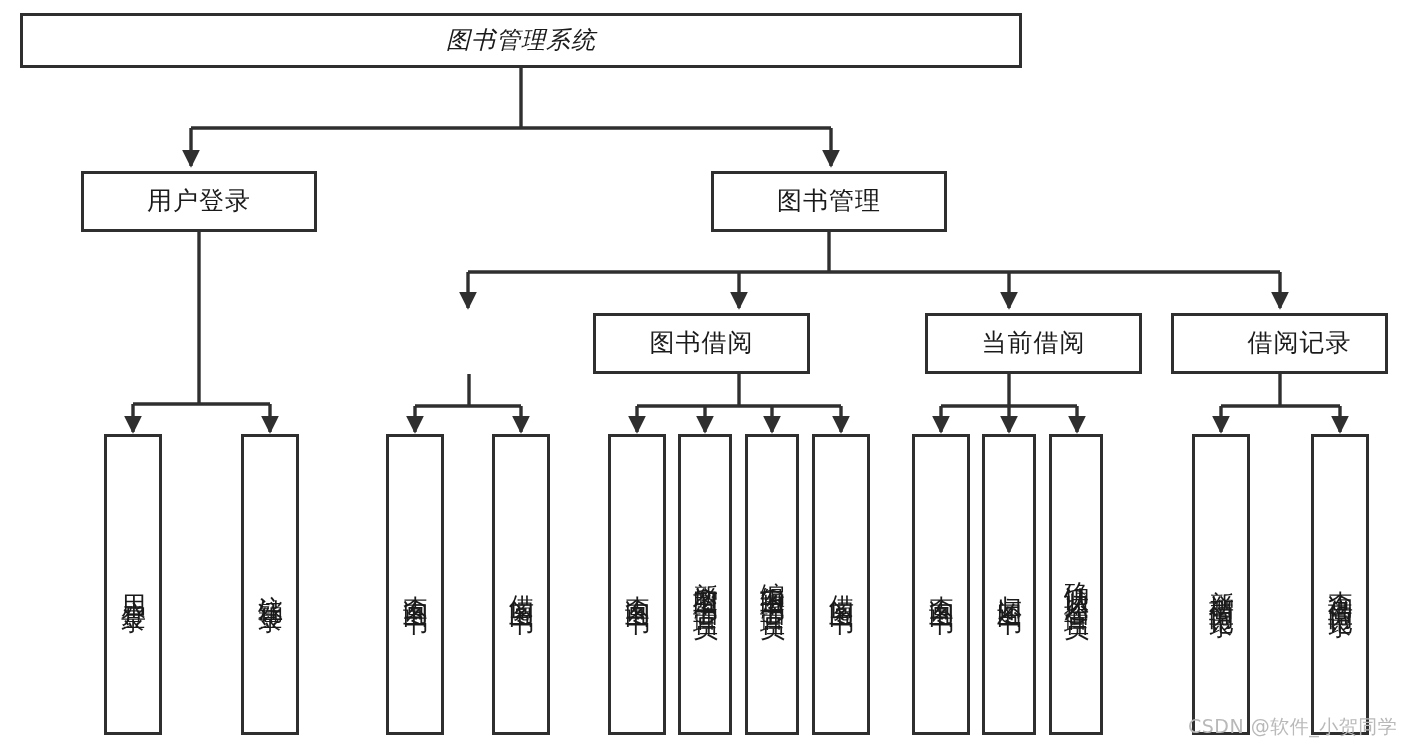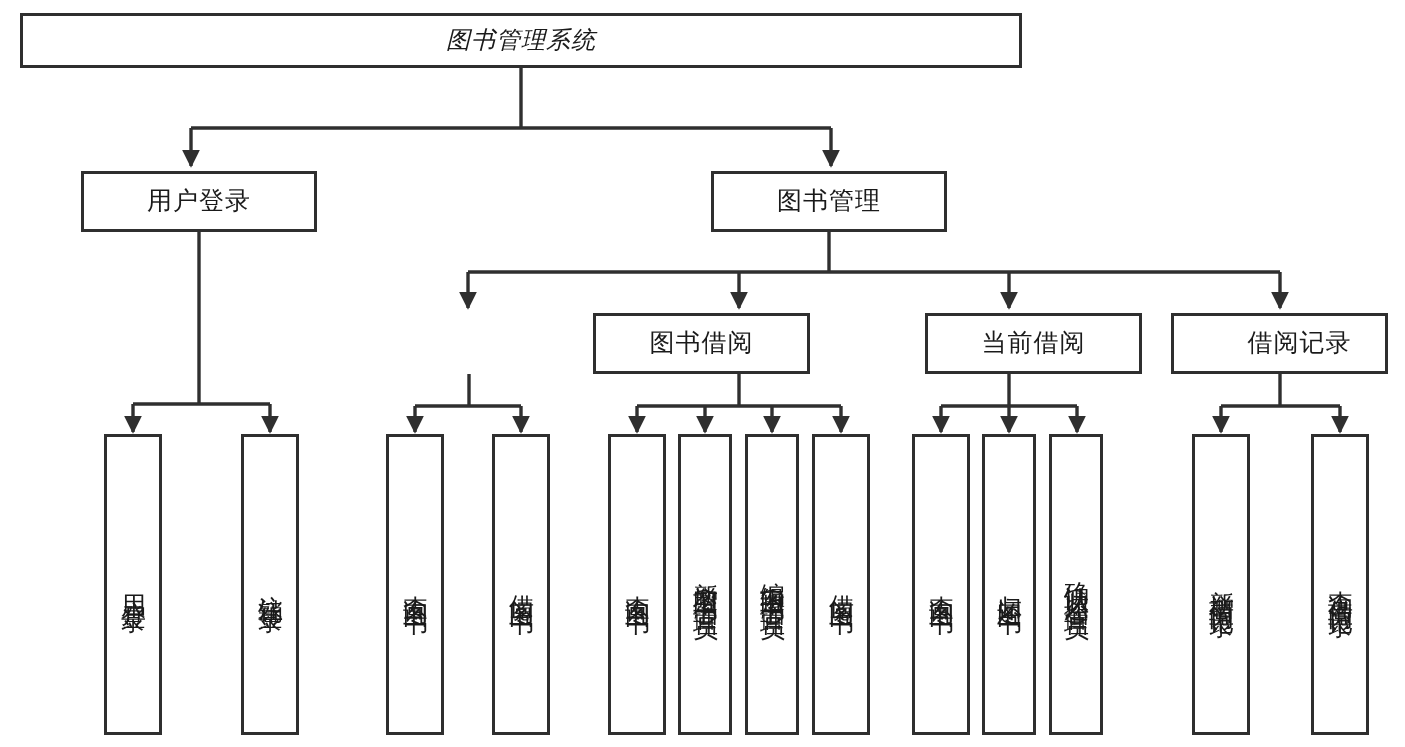--- a/index.html
+++ b/index.html
@@ -186,14 +186,15 @@
     <span class="label">确认归还（管理员）</span>
   </div>
 
   <div class="node vert" style="left:1192px; top:434px; width:58px; height:301px;">
     <span class="label">新增借阅记录</span>
   </div>
   <div class="node vert" style="left:1311px; top:434px; width:58px; height:301px;">
     <span class="label">查询借阅记录</span>
   </div>
 
+  <div class="watermark">CSDN @软件_小贺同学</div>
 
 </div>
 
 </body></html>

